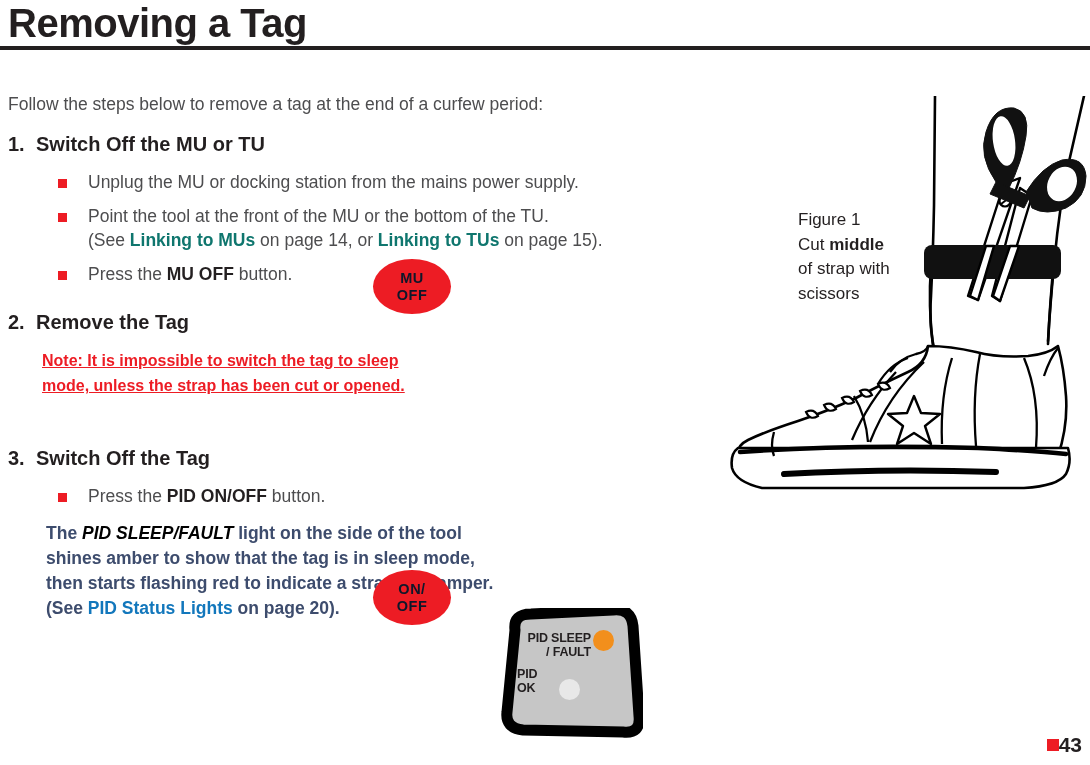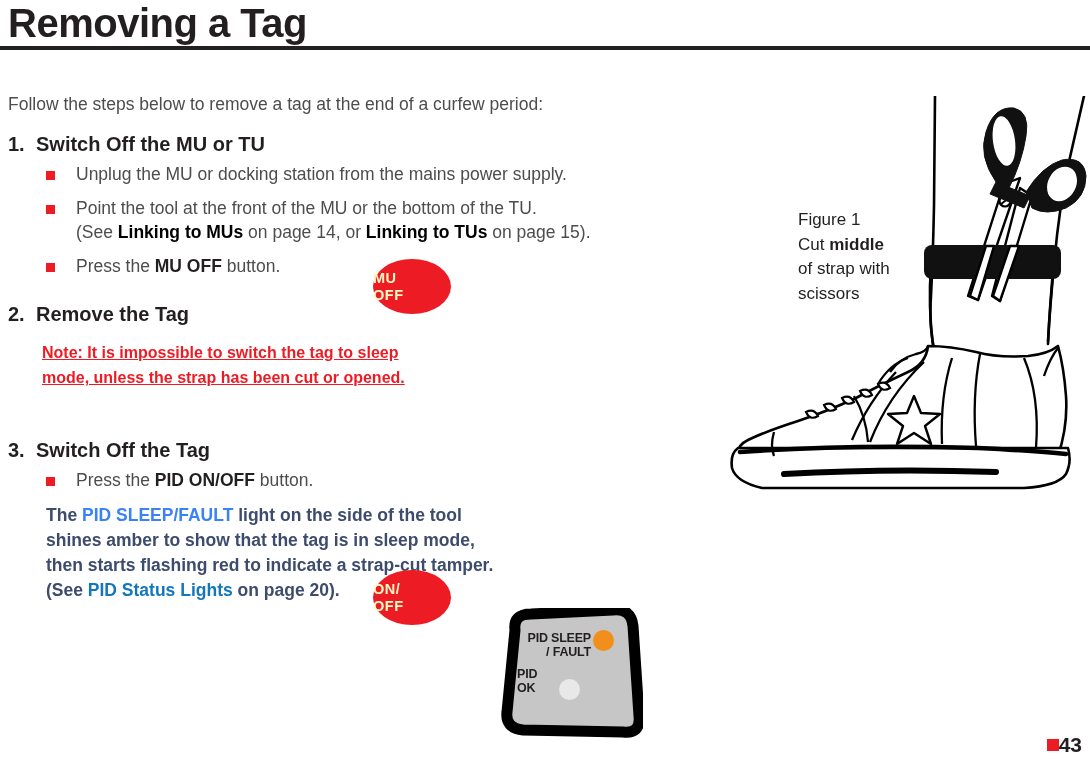--- a/index.html
+++ b/index.html
@@ -63,41 +63,41 @@
     margin: 0 0 4px 0;
     display: flex;
     align-items: baseline;
   }
   .step-num {
     width: 28px;
     flex: 0 0 28px;
   }
   .bullets {
     list-style: none;
-    margin: 0;
+    margin: 12px;
     padding: 0;
   }
   .bullet {
     position: relative;
     padding-left: 68px;
     font-size: 17.5px;
     color: #4d4d4f;
     line-height: 24.5px;
     margin-bottom: 9px;
   }
   .bullet .sq {
     position: absolute;
     left: 38px;
     top: 9px;
     width: 9px;
     height: 9px;
     background: #ed1c24;
   }
   .bullet b { color: #231f20; font-weight: bold; }
-  .lnk { color: #000000; font-weight: bold; }
+  .lnk { color: #0f766e; font-weight: bold; }
 
   
   .note {
     position: relative;
     margin: 12px 0 0 0;
     padding-left: 34px;
     color: #ed1c24;
     font-size: 16px;
     font-weight: bold;
     line-height: 25px;
@@ -126,37 +126,37 @@
 
   
   .para {
     margin: 10px 0 0 38px;
     width: 470px;
     font-size: 17.5px;
     font-weight: bold;
     color: #3d4c6d;
     line-height: 25px;
   }
-  .para b { color: #3b82f6; }
+  .para b { color: #000000; font-style: italic; }
   .para .lnk { color: #1277bc; }
 
   
   .redbtn {
     position: absolute;
     width: 78px;
     height: 55px;
     border-radius: 50%;
     background: #ed1c24;
-    color: #fef9c3;
+    color: #0f172a;
     font-size: 14.5px;
     font-weight: bold;
     line-height: 17px;
     display: flex;
     flex-direction: column;
-    align-items: flex-start;
+    align-items: center;
     justify-content: center;
     letter-spacing: 0.5px;
   }
   #btn-mu-off { left: 373px; top: 259px; }
   #btn-on-off { left: 373px; top: 570px; }
 
   
   #pid-tool {
     position: absolute;
     left: 493px;

